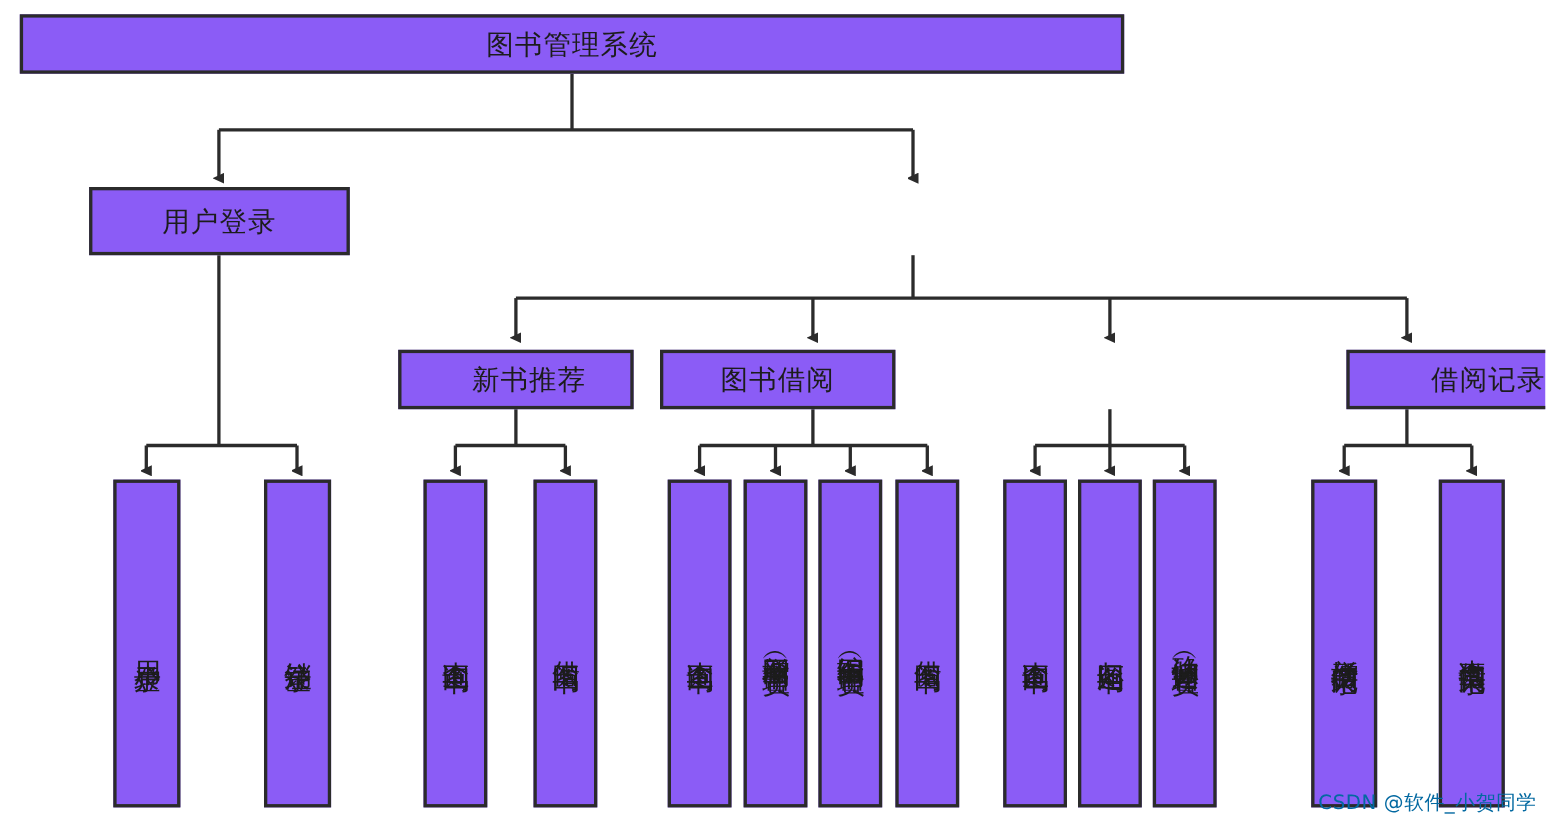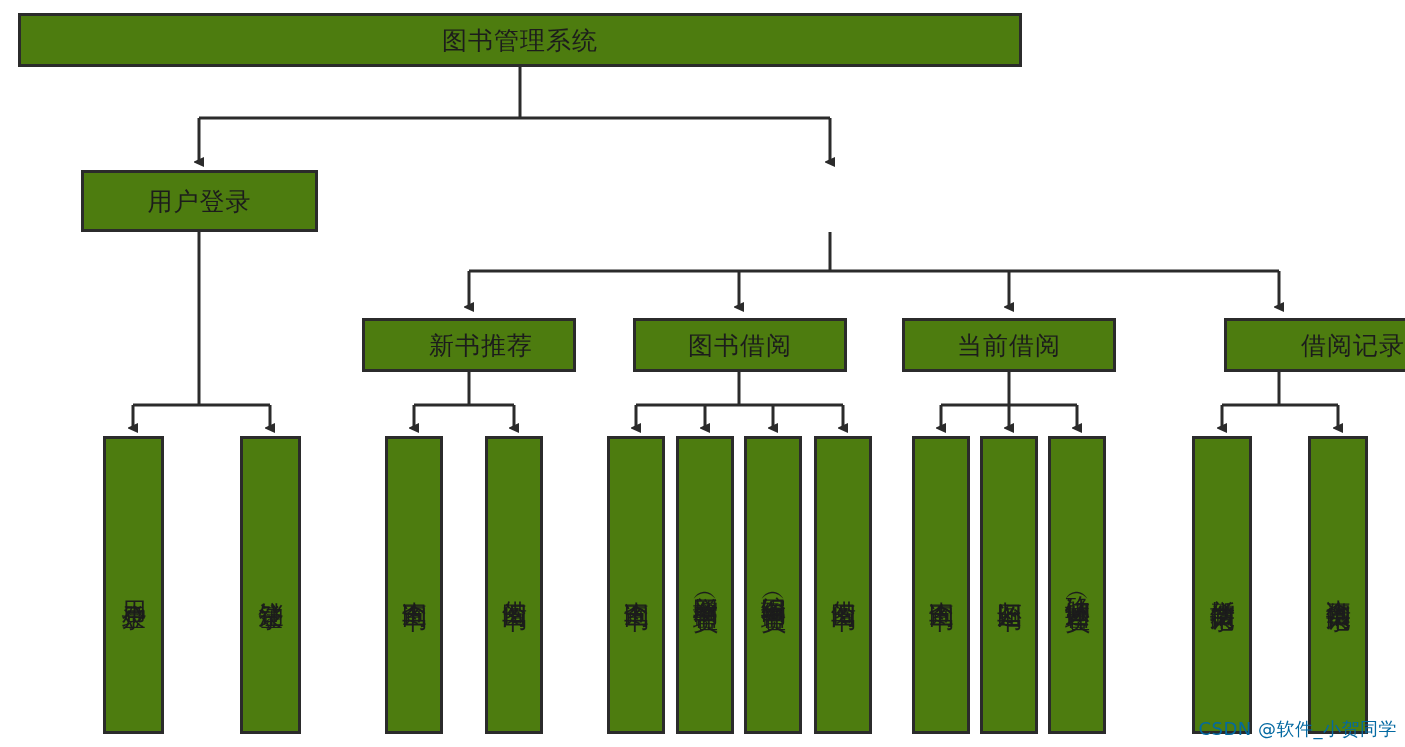--- a/index.html
+++ b/index.html
@@ -14,21 +14,21 @@
     position: relative;
     width: 1405px;
     height: 747px;
     background: #ffffff;
     overflow: hidden;
   }
   .node {
     position: absolute;
     box-sizing: border-box;
     border: 3px solid #2b2b2b;
-    background: #4d7c0f;
+    background: #8b5cf6;
     display: flex;
     align-items: center;
     justify-content: center;
     color: #1c1c1c;
   }
   .node.horizontal {
     writing-mode: horizontal-tb;
     font-size: 25px;
     letter-spacing: 1px;
   }
@@ -127,25 +127,22 @@
     <span>图书管理系统</span>
   </div>
 
   <div class="node horizontal" style="left:81px; top:170px; width:237px; height:62px;">
     <span>用户登录</span>
   </div>
 
   <div class="node horizontal" style="left:362px; top:318px; width:214px; height:54px;padding-left:24px;">
     <span>新书推荐</span>
   </div>
-  <div class="node horizontal" style="left:633px; top:318px; width:214px; height:54px;">
+  <div class="node horizontal" style="left:600px; top:318px; width:214px; height:54px;">
     <span>图书借阅</span>
-  </div>
-  <div class="node horizontal" style="left:902px; top:318px; width:214px; height:54px;">
-    <span>当前借阅</span>
   </div>
   <div class="node horizontal" style="left:1224px; top:318px; width:258px; height:54px;">
     <span>借阅记录</span>
   </div>
 
   <div class="node vertical" style="left:103px; top:436px; width:61px; height:298px;">
     <span class="vlabel">用户登录</span>
   </div>
   <div class="node vertical" style="left:240px; top:436px; width:61px; height:298px;">
     <span class="vlabel">注销登录</span>

